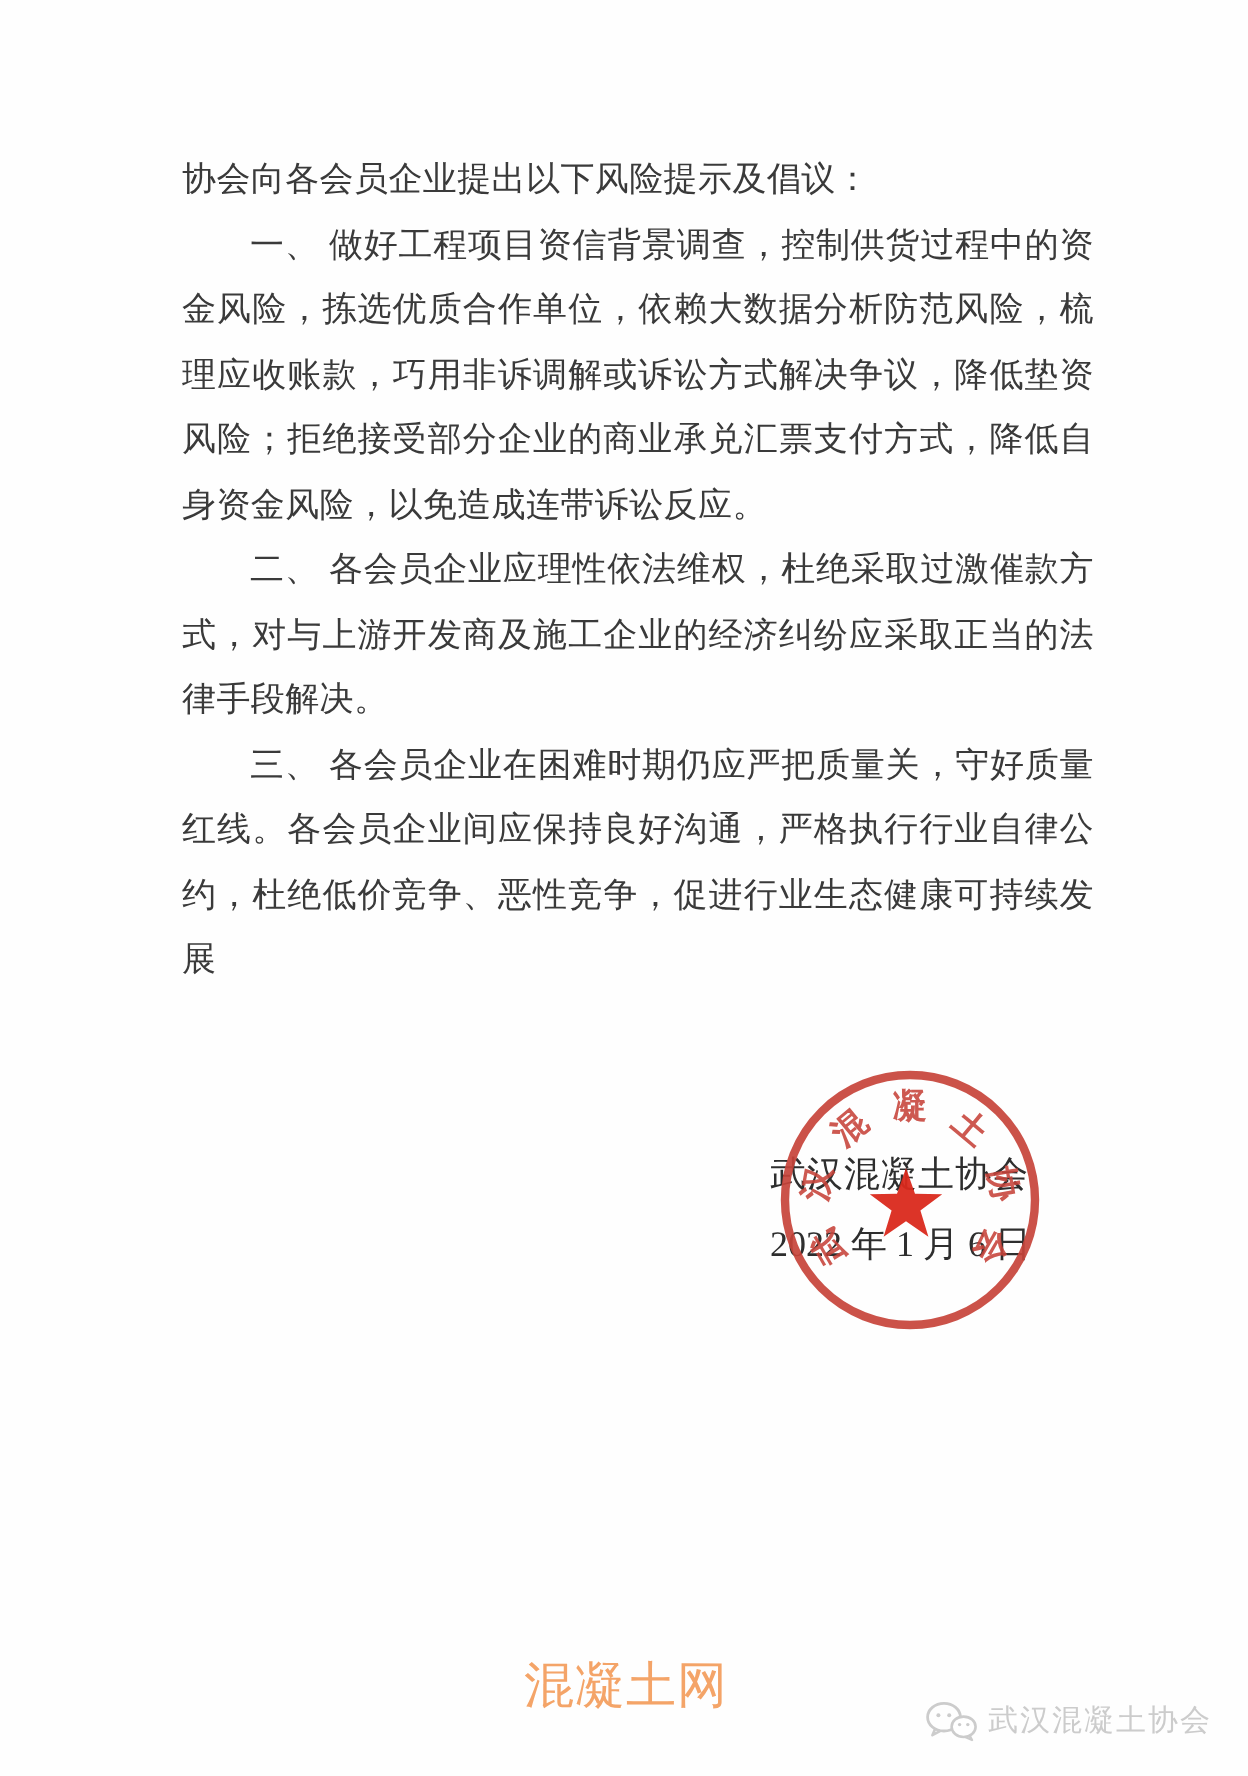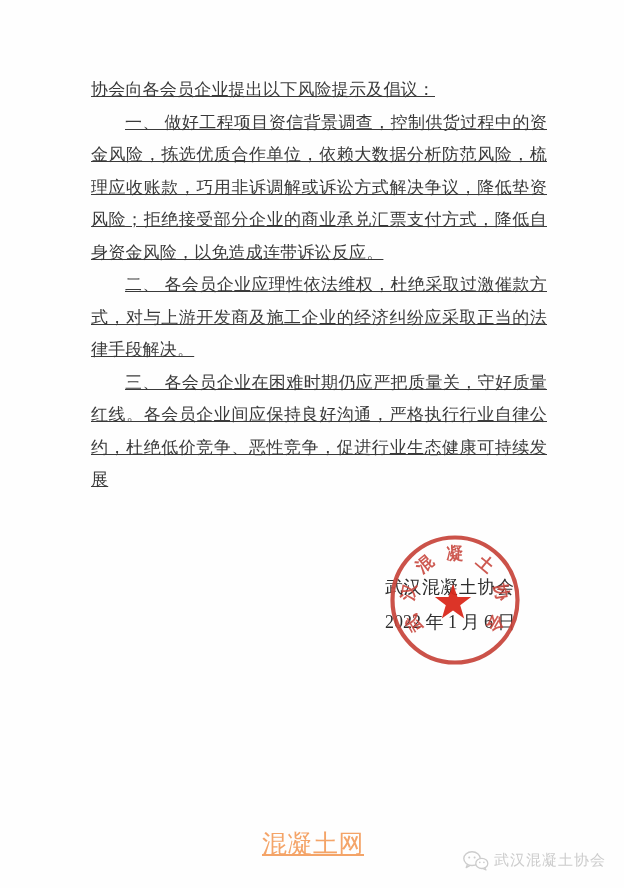--- a/index.html
+++ b/index.html
@@ -17,21 +17,21 @@
     left: 91px;
     top: 74px;
     width: 456px;
     font-size: 17px;
     line-height: 32.5px;
     color: #3a3a3a;
     text-align: justify;
     text-justify: inter-character;
     letter-spacing: 0.2px;
   }
-  .body-text p { margin: 0; text-decoration: underline; }
+  .body-text p { margin: 0; }
   .body-text p.indent { text-indent: 34px; }
   .sign-org {
     position: absolute;
     left: 385px;
     top: 577px;
     font-size: 18px;
     line-height: 20px;
     letter-spacing: 0.5px;
     color: #2e2e2e;
     z-index: 2;
@@ -103,21 +103,21 @@
       <text x="19.7" y="57.8" text-anchor="middle" dominant-baseline="central" transform="rotate(-80 19.7 57.8)">汉</text>
       <text x="35.8" y="30.0" text-anchor="middle" dominant-baseline="central" transform="rotate(-40 35.8 30.0)">混</text>
       <text x="66" y="19" text-anchor="middle" dominant-baseline="central">凝</text>
       <text x="96.2" y="30.0" text-anchor="middle" dominant-baseline="central" transform="rotate(40 96.2 30.0)">土</text>
       <text x="112.3" y="57.8" text-anchor="middle" dominant-baseline="central" transform="rotate(80 112.3 57.8)">协</text>
       <text x="106.7" y="89.5" text-anchor="middle" dominant-baseline="central" transform="rotate(120 106.7 89.5)">会</text>
     </g>
     <polygon fill="#da291c" opacity="0.95" points="64,50 68.5,62.9 82.1,63.1 71.2,71.3 75.2,84.4 64,76.6 52.8,84.4 56.8,71.3 45.9,63.1 59.5,62.9"></polygon>
   </svg>
 
-  <div class="footer-site" style="color: rgb(244, 164, 104); text-decoration: underline;">混凝土网</div>
+  <div class="footer-site" style="color: rgb(244, 164, 104);">混凝土网</div>
 
   <div class="watermark">
     <svg width="27" height="21" viewBox="0 0 27 21" aria-hidden="true">
       <ellipse cx="10" cy="8.6" rx="8.2" ry="6.9" fill="none" stroke="#cccccc" stroke-width="1.4"></ellipse>
       <path d="M5.5 14.6 L4.2 17.6 L8.2 15.4" fill="none" stroke="#cccccc" stroke-width="1.3" stroke-linejoin="round"></path>
       <circle cx="7.2" cy="7.6" r="1" fill="#cccccc"></circle>
       <circle cx="12.6" cy="7.6" r="1" fill="#cccccc"></circle>
       <ellipse cx="19.8" cy="13.4" rx="6" ry="5.1" fill="#ffffff" stroke="#cccccc" stroke-width="1.3"></ellipse>
       <circle cx="17.8" cy="12.3" r="0.85" fill="#cccccc"></circle>
       <circle cx="21.9" cy="12.3" r="0.85" fill="#cccccc"></circle>

